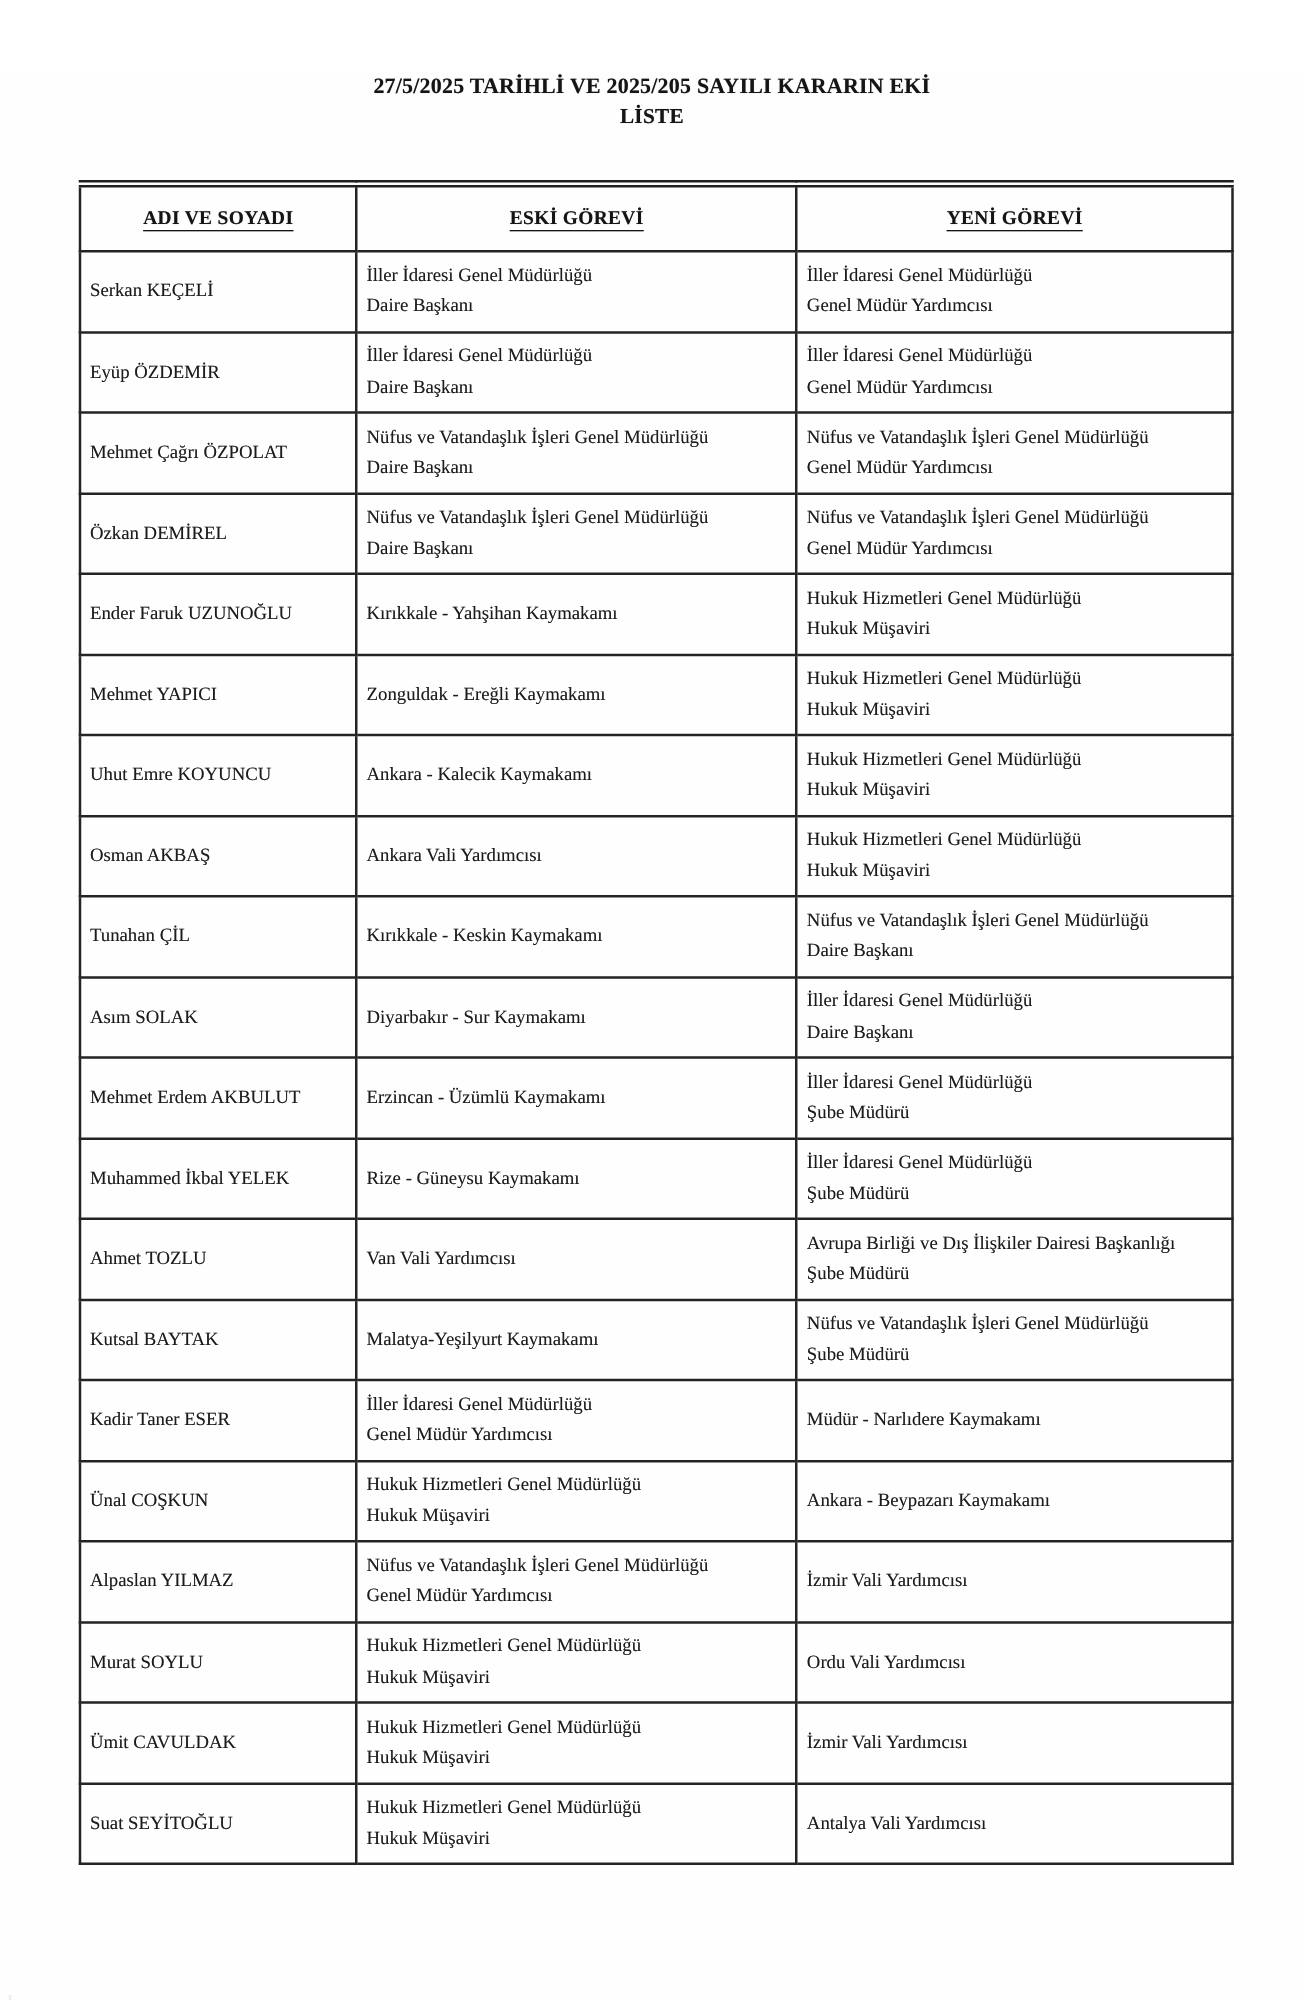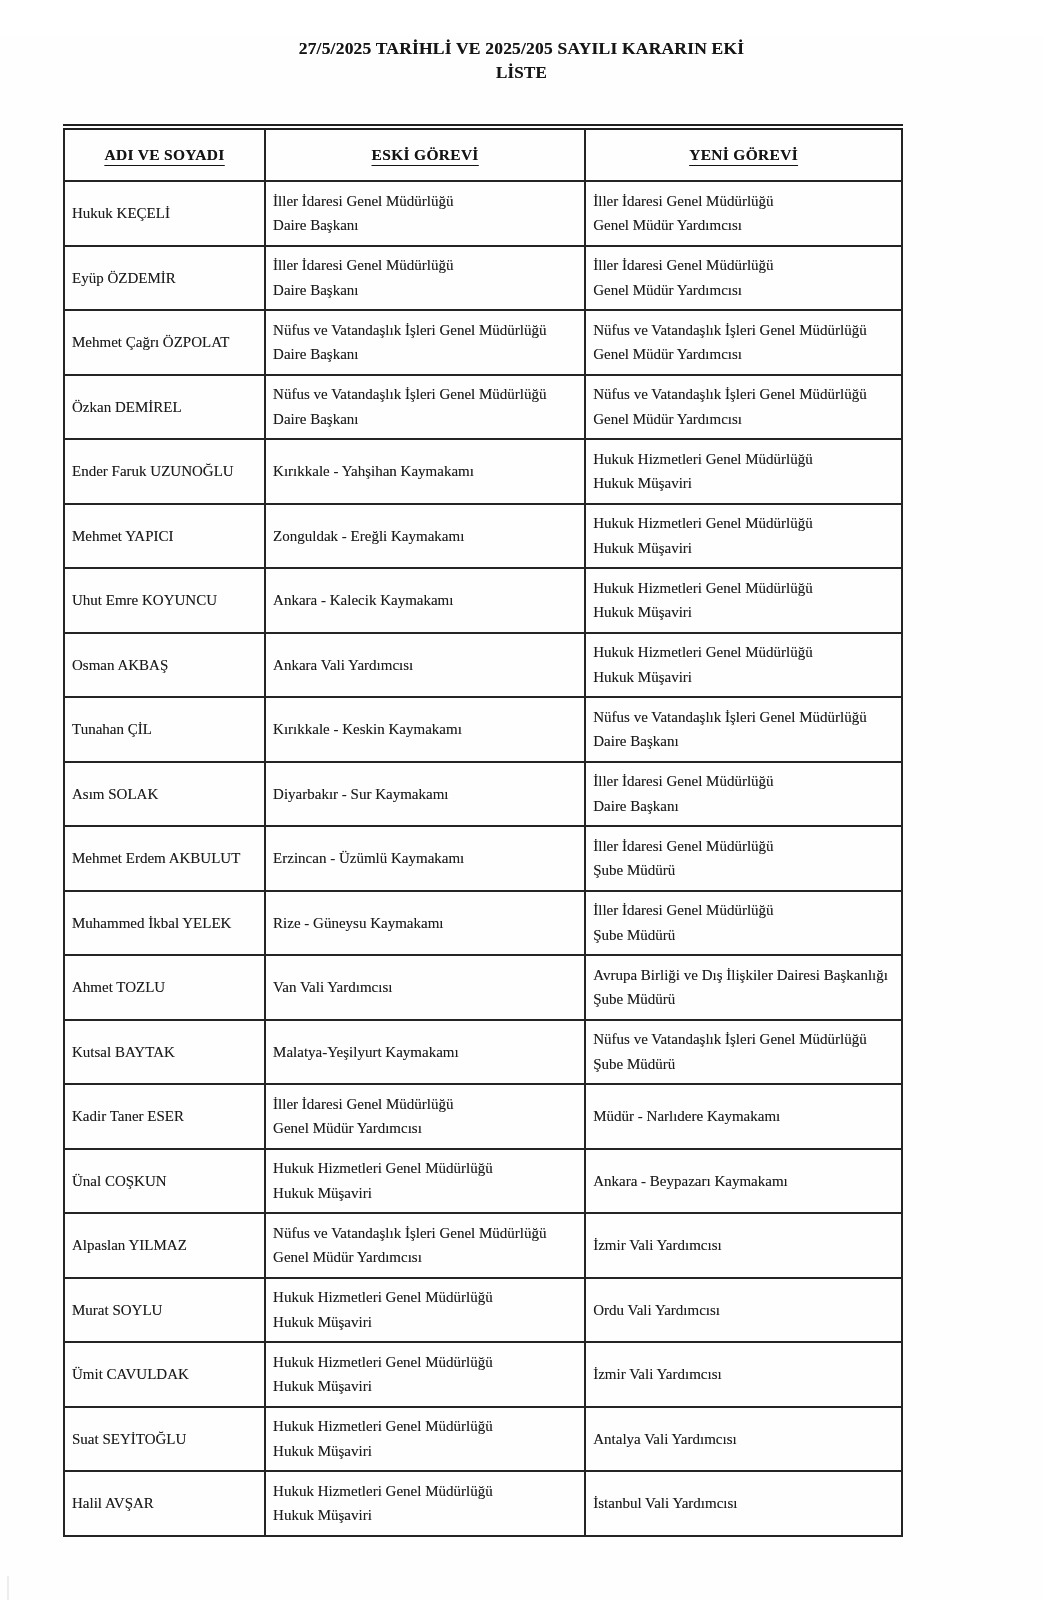--- a/index.html
+++ b/index.html
@@ -13,36 +13,36 @@
     color: #1b1b1b;
     position: relative;
   }
   .page {
     position: relative;
     width: 1043px;
     height: 1600px;
     background: #fefefe;
   }
   .doc-title {
-    margin-top: 36px;
+    margin-top: 56px;
     text-align: center;
     font-weight: bold;
     font-size: 17.5px;
     letter-spacing: 0.2px;
     color: #151515;
     line-height: 1.45;
     text-shadow: 0 0 0.6px rgba(20,20,20,0.55);
   }
   .doc-title .t2 { font-size: 17px; }
 
   table.appointments {
     position: absolute;
     left: 63px;
     top: 88px;
-    width: 840px;
+    width: 924px;
     border-collapse: collapse;
     table-layout: fixed;
     font-size: 15px;
     color: #1c1c1c;
   }
   table.appointments, table.appointments th, table.appointments td {
     border: 2px solid #242424;
   }
   table.appointments { border-top: 6px double #1f1f1f; }
   thead th {
@@ -95,21 +95,21 @@
     <thead>
       <tr>
         <th>ADI VE SOYADI</th>
         <th>ESKİ GÖREVİ</th>
         <th>YENİ GÖREVİ</th>
       </tr>
     </thead>
     <tbody>
         <tr>
           <td>
-            <div class="line">Hukuk KEÇELİ</div>
+            <div class="line">Serkan KEÇELİ</div>
           </td>
           <td>
             <div class="line">İller İdaresi Genel Müdürlüğü</div>
             <div class="line">Daire Başkanı</div>
           </td>
           <td>
             <div class="line">İller İdaresi Genel Müdürlüğü</div>
             <div class="line">Genel Müdür Yardımcısı</div>
           </td>
         </tr>
@@ -337,30 +337,18 @@
             <div class="line">Suat SEYİTOĞLU</div>
           </td>
           <td>
             <div class="line">Hukuk Hizmetleri Genel Müdürlüğü</div>
             <div class="line">Hukuk Müşaviri</div>
           </td>
           <td>
             <div class="line">Antalya Vali Yardımcısı</div>
           </td>
         </tr>
-        <tr>
-          <td>
-            <div class="line">Halil AVŞAR</div>
-          </td>
-          <td>
-            <div class="line">Hukuk Hizmetleri Genel Müdürlüğü</div>
-            <div class="line">Hukuk Müşaviri</div>
-          </td>
-          <td>
-            <div class="line">İstanbul Vali Yardımcısı</div>
-          </td>
-        </tr>
       </tbody>
   </table>
 
   <div class="scan-left-edge"></div>
 
 </div>
 
 </body></html>

